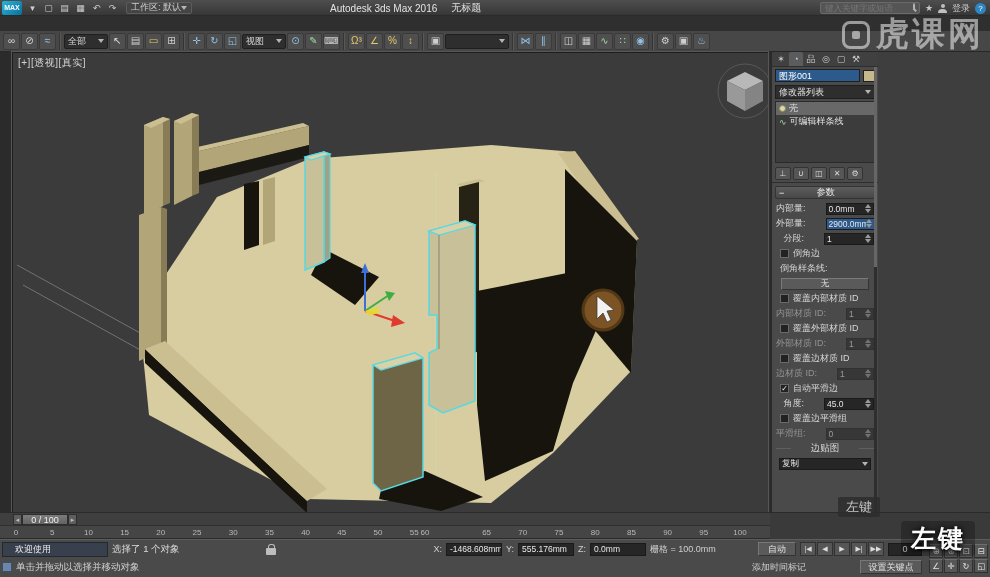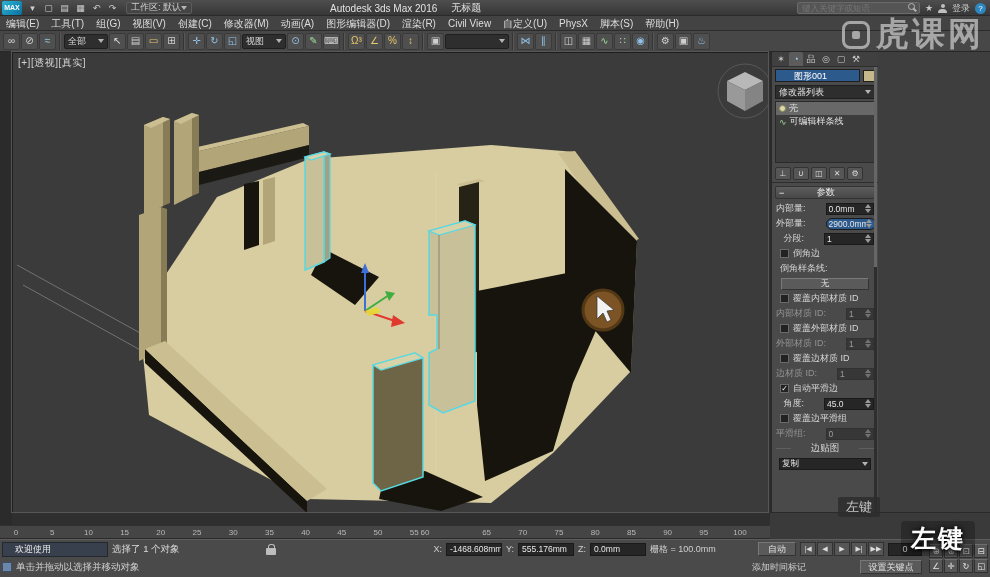--- a/index.html
+++ b/index.html
@@ -21,21 +21,21 @@
     background:linear-gradient(135deg,#29b6d8,#0b6f9e);color:#fff;font-size:7px;font-weight:bold;
     display:flex;align-items:center;justify-content:center;}
   .qa{display:flex;gap:1px;align-items:center;}
   .qa-btn{width:15px;height:13px;display:flex;align-items:center;justify-content:center;
     font-size:9px;color:#cfcfcf;border-radius:2px;}
   .workspace{margin-left:6px;height:12px;padding:0 4px;background:#454545;border:1px solid #5c5c5c;
     border-radius:2px;font-size:9px;color:#d0d0d0;display:flex;align-items:center;}
   .titletext{position:absolute;left:330px;top:0;height:16px;display:flex;align-items:center;gap:14px;
     font-size:10px;color:#e3e3e3;}
   .tb-right{position:absolute;right:4px;top:1px;height:14px;display:flex;align-items:center;gap:5px;}
-  .searchbox{width:123px;height:12px;background:#555;border:1px solid #6a6a6a;border-radius:2px;
+  .searchbox{width:100px;height:12px;background:#555;border:1px solid #6a6a6a;border-radius:2px;
     display:flex;padding:0 2px;}
   .searchbox input{flex:1;background:transparent;border:none;outline:none;color:#c9c9c9;
     font-size:8.5px;font-family:inherit;width:90px;}
   .mag{width:7px;height:7px;border:1.5px solid #b5b5b5;border-radius:50%;position:relative;margin-right:2px;}
   .mag::after{content:"";position:absolute;width:4px;height:1.5px;background:#b5b5b5;
     transform:rotate(45deg);right:-3px;bottom:-1px;}
   .tb-ic{font-size:9px;color:#c9c9c9;}
   .person{width:9px;height:9px;position:relative;}
   .person::before{content:"";position:absolute;left:2.5px;top:0;width:4px;height:4px;border-radius:50%;background:#bfbfbf;}
   .person::after{content:"";position:absolute;left:0;bottom:0;width:9px;height:4px;border-radius:4px 4px 0 0;background:#bfbfbf;}
@@ -67,42 +67,42 @@
 
   
   .cmdpanel{position:absolute;left:770px;top:52px;width:108px;height:488px;background:#4a4a4a;
     border-left:2px solid #2a2a2a;font-size:9.5px;}
   .cp-tabs{display:flex;height:15px;background:#404040;border-bottom:1px solid #2e2e2e;padding-left:2px;gap:1px;}
   .cp-tab{width:14px;height:14px;display:flex;align-items:center;justify-content:center;
     font-size:9px;color:#c9c9c9;border-radius:2px 2px 0 0;}
   .cp-tab.active{background:#5c5c5c;color:#9fd4ff;}
   .cp-name{display:flex;align-items:center;gap:3px;padding:2px 3px;}
   .cp-namefield{flex:1;height:13px;background:#2d5a8c;border:1px solid #1f1f1f;color:#fff;
-    font-size:9px;padding:0 18px;line-height:12px;}
+    font-size:9px;padding:0 3px;line-height:12px;}
   .cp-swatch{width:12px;height:12px;background:#c5b98c;border:1px solid #1f1f1f;}
   .cp-dd{margin:1px 3px;height:14px;background:#2e2e2e;border:1px solid #1f1f1f;color:#e0e0e0;
     display:flex;align-items:center;justify-content:space-between;padding:0 3px;font-size:9px;}
   .cp-stack{margin:2px 3px;height:62px;background:#3c3c3c;border:1px solid #2a2a2a;overflow:hidden;}
   .stack-item{display:flex;align-items:center;gap:3px;height:13px;padding:0 3px;color:#e2e2e2;font-size:9px;}
   .stack-item.selected{background:#686868;}
   .bulb{width:7px;height:7px;border-radius:50%;background:#ded8a8;border:1px solid #8a8a5a;flex:none;}
   .spl{color:#9fd89a;font-size:9px;flex:none;}
   .cp-tools{display:flex;justify-content:flex-start;gap:2px;padding:2px 3px;border-bottom:1px solid #2e2e2e;}
   .cp-toolbtn{width:16px;height:13px;background:#565656;border:1px solid #333;border-radius:2px;
     font-size:8px;color:#d8d8d8;display:flex;align-items:center;justify-content:center;}
   .cp-rollout{margin:3px 3px 2px;height:13px;background:linear-gradient(#5d5d5d,#484848);
     border:1px solid #333;border-radius:2px;display:flex;align-items:center;font-size:9px;color:#eee;}
   .cp-rollout .minus{margin:0 3px;font-weight:bold;color:#ccc;}
   .cp-rollout .rtitle{flex:1;text-align:center;margin-right:10px;}
   .prow{display:flex;align-items:center;height:15px;padding:0 4px;color:#d6d6d6;}
   .prow .plabel{flex:1;text-align:right;margin-right:20px;white-space:nowrap;font-size:9px;}
   .pfield{width:50px;height:12px;background:#262626;border:1px solid #1a1a1a;color:#e6e6e6;
     font-size:8.5px;display:flex;align-items:center;padding:0 2px;position:relative;}
   .pfield .pval{flex:1;overflow:hidden;white-space:nowrap;}
-  .pfield.sel{background:#2d5a8c;border-radius:6px;}
+  .pfield.sel{background:#2d5a8c;}
   .spincol{width:7px;display:flex;flex-direction:column;justify-content:center;gap:1px;align-items:center;}
   .sa-u{width:0;height:0;border-left:3px solid transparent;border-right:3px solid transparent;border-bottom:4px solid #9a9a9a;}
   .sa-d{width:0;height:0;border-left:3px solid transparent;border-right:3px solid transparent;border-top:4px solid #9a9a9a;}
   .prow.dis{opacity:.5;}
   .cb{width:9px;height:9px;background:#222;border:1px solid #6a6a6a;margin-right:4px;flex:none;
     font-size:8px;line-height:8px;text-align:center;color:#eee;}
   .prow.checkrow{padding-left:8px;font-size:9px;}
   .btnrow{justify-content:center;}
   .pbutton{width:88px;height:12px;background:#5a5a5a;border:1px solid #333;border-top-color:#7a7a7a;
     border-left-color:#7a7a7a;color:#e2e2e2;font-size:8.5px;display:flex;align-items:center;justify-content:center;}
@@ -212,36 +212,20 @@
         <input placeholder="键入关键字或短语" style="">
         <span class="mag"></span>
       </div>
       <span class="tb-ic">★</span>
       <span class="person"></span>
       <span class="tb-ic">登录</span>
       <span class="helpcircle">?</span>
     </div>
   </div>
 
-  <div class="menubar" id="menu-items">
-      <div class="menu-item">编辑(E)</div>
-      <div class="menu-item">工具(T)</div>
-      <div class="menu-item">组(G)</div>
-      <div class="menu-item">视图(V)</div>
-      <div class="menu-item">创建(C)</div>
-      <div class="menu-item">修改器(M)</div>
-      <div class="menu-item">动画(A)</div>
-      <div class="menu-item">图形编辑器(D)</div>
-      <div class="menu-item">渲染(R)</div>
-      <div class="menu-item">Civil View</div>
-      <div class="menu-item">自定义(U)</div>
-      <div class="menu-item">PhysX</div>
-      <div class="menu-item">脚本(S)</div>
-      <div class="menu-item">帮助(H)</div>
-    </div>
 
   <div class="toolbar" id="tb-items">
       <div class="tbi" style="color: rgb(207, 207, 207);">∞</div>
       <div class="tbi" style="color: rgb(207, 207, 207);">⊘</div>
       <div class="tbi" style="color: rgb(159, 208, 232);">≈</div>
       <div class="tbsep"></div>
       <div class="tbdd" style="width: 44px;">
         <span>全部</span>
         <span class="ddarrow"></span>
       </div>
@@ -545,20 +529,27 @@
           </div>
         </div>
       </div>
     <div class="cp-scroll">
         <div class="thumb"></div>
       </div>
   </div>
 
   <div class="rightstrip"></div>
 
+  <div class="timeslider">
+    <div class="ts-handle">
+      <div class="ts-nub">◂</div>
+      <div class="ts-grip">0 / 100</div>
+      <div class="ts-nub">▸</div>
+    </div>
+  </div>
 
   <div class="ruler" id="ruler-ticks">
       <span class="tick-label" style="left: 16px;">0</span>
       <span class="tick-label" style="left: 52.2px;">5</span>
       <span class="tick-label" style="left: 88.4px;">10</span>
       <span class="tick-label" style="left: 124.6px;">15</span>
       <span class="tick-label" style="left: 160.8px;">20</span>
       <span class="tick-label" style="left: 197px;">25</span>
       <span class="tick-label" style="left: 233.2px;">30</span>
       <span class="tick-label" style="left: 269.4px;">35</span>

